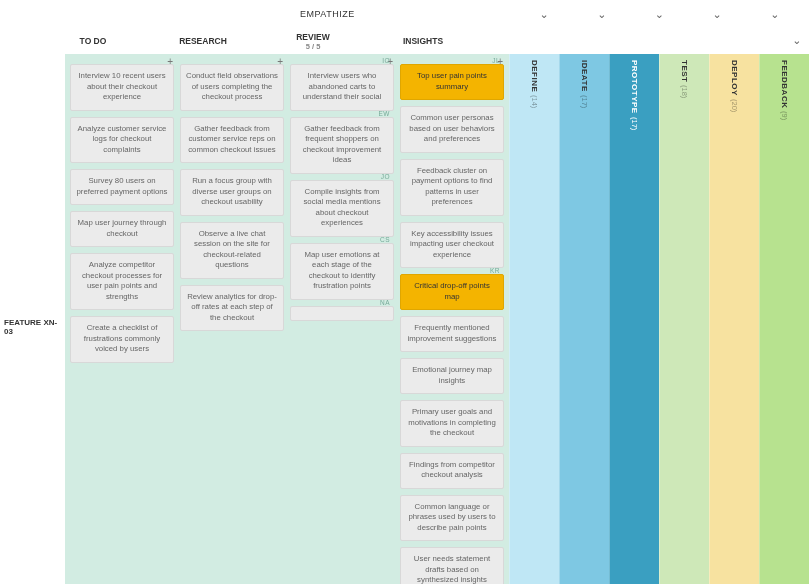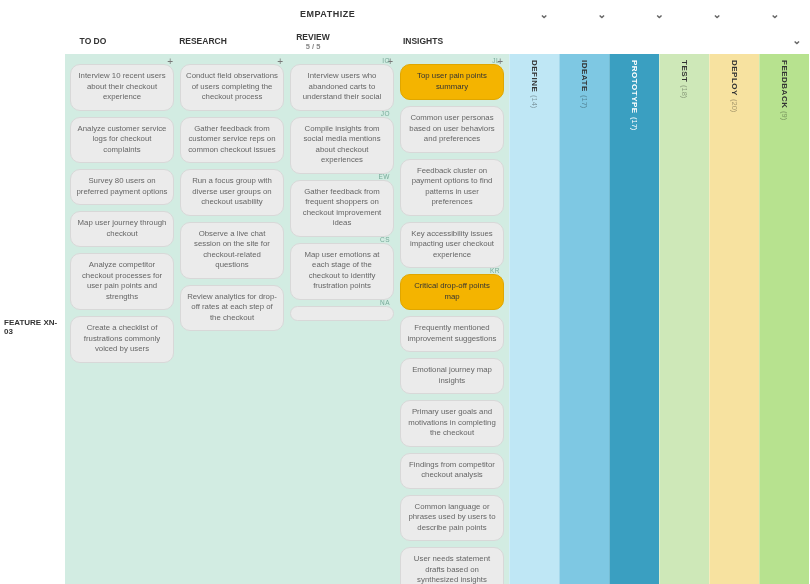--- a/index.html
+++ b/index.html
@@ -10,21 +10,21 @@
     background: #fff;
     width: 810px;
     overflow: hidden;
   }
   .phase-header {
     display: flex;
     align-items: center;
     height: 28px;
     padding-left: 300px;
     font-size: 9px;
-    font-weight: bold;
+    font-weight: normal;
     color: #333;
     letter-spacing: 0.5px;
     text-align: right;
   }
   .phase-header .phase-title { flex: 0 0 auto; }
   .phase-header .chev-row {
     display: flex;
     position: absolute;
     right: 30px;
     gap: 48px;
@@ -76,21 +76,21 @@
     position: absolute;
     top: -2px;
     right: 4px;
     font-size: 10px;
     color: #777;
     cursor: pointer;
   }
   .card {
     background: #ebebeb;
     border: 1px solid #d8d8d8;
-    border-radius: 10px;
+    border-radius: 2px;
     margin-top: 6px;
     padding: 6px 5px 7px 5px;
     font-size: 7.8px;
     line-height: 1.35;
     text-align: center;
     color: #666;
     position: relative;
     text-align: center;
     cursor: pointer;
   }
@@ -185,22 +185,22 @@
       <span class="add">+</span>
     <div class="card"><span>Conduct field observations of users completing the checkout process</span></div>
         <div class="card"><span>Gather feedback from customer service reps on common checkout issues</span></div>
         <div class="card"><span>Run a focus group with diverse user groups on checkout usability</span></div>
         <div class="card"><span>Observe a live chat session on the site for checkout-related questions</span></div>
         <div class="card"><span>Review analytics for drop-off rates at each step of the checkout</span></div>
       </div>
     <div class="col" id="col-review">
       <span class="add">+</span>
     <div class="card"><span class="tag">IO</span><span>Interview users who abandoned carts to understand their social</span></div>
+        <div class="card"><span class="tag">EW</span><span>Gather feedback from frequent shoppers on checkout improvement ideas</span></div>
         <div class="card"><span class="tag">JO</span><span>Compile insights from social media mentions about checkout experiences</span></div>
-        <div class="card"><span class="tag">EW</span><span>Gather feedback from frequent shoppers on checkout improvement ideas</span></div>
         <div class="card"><span class="tag">CS</span><span>Map user emotions at each stage of the checkout to identify frustration points</span></div>
         <div class="card"><span class="tag">NA</span></div>
       </div>
     <div class="col" id="col-insights">
       <span class="add">+</span>
     <div class="card hl"><span class="tag">JL</span><span>Top user pain points summary</span></div>
         <div class="card"><span>Common user personas based on user behaviors and preferences</span></div>
         <div class="card"><span>Feedback cluster on payment options to find patterns in user preferences</span></div>
         <div class="card"><span>Key accessibility issues impacting user checkout experience</span></div>
         <div class="card hl"><span class="tag">KR</span><span>Critical drop-off points map</span></div>

